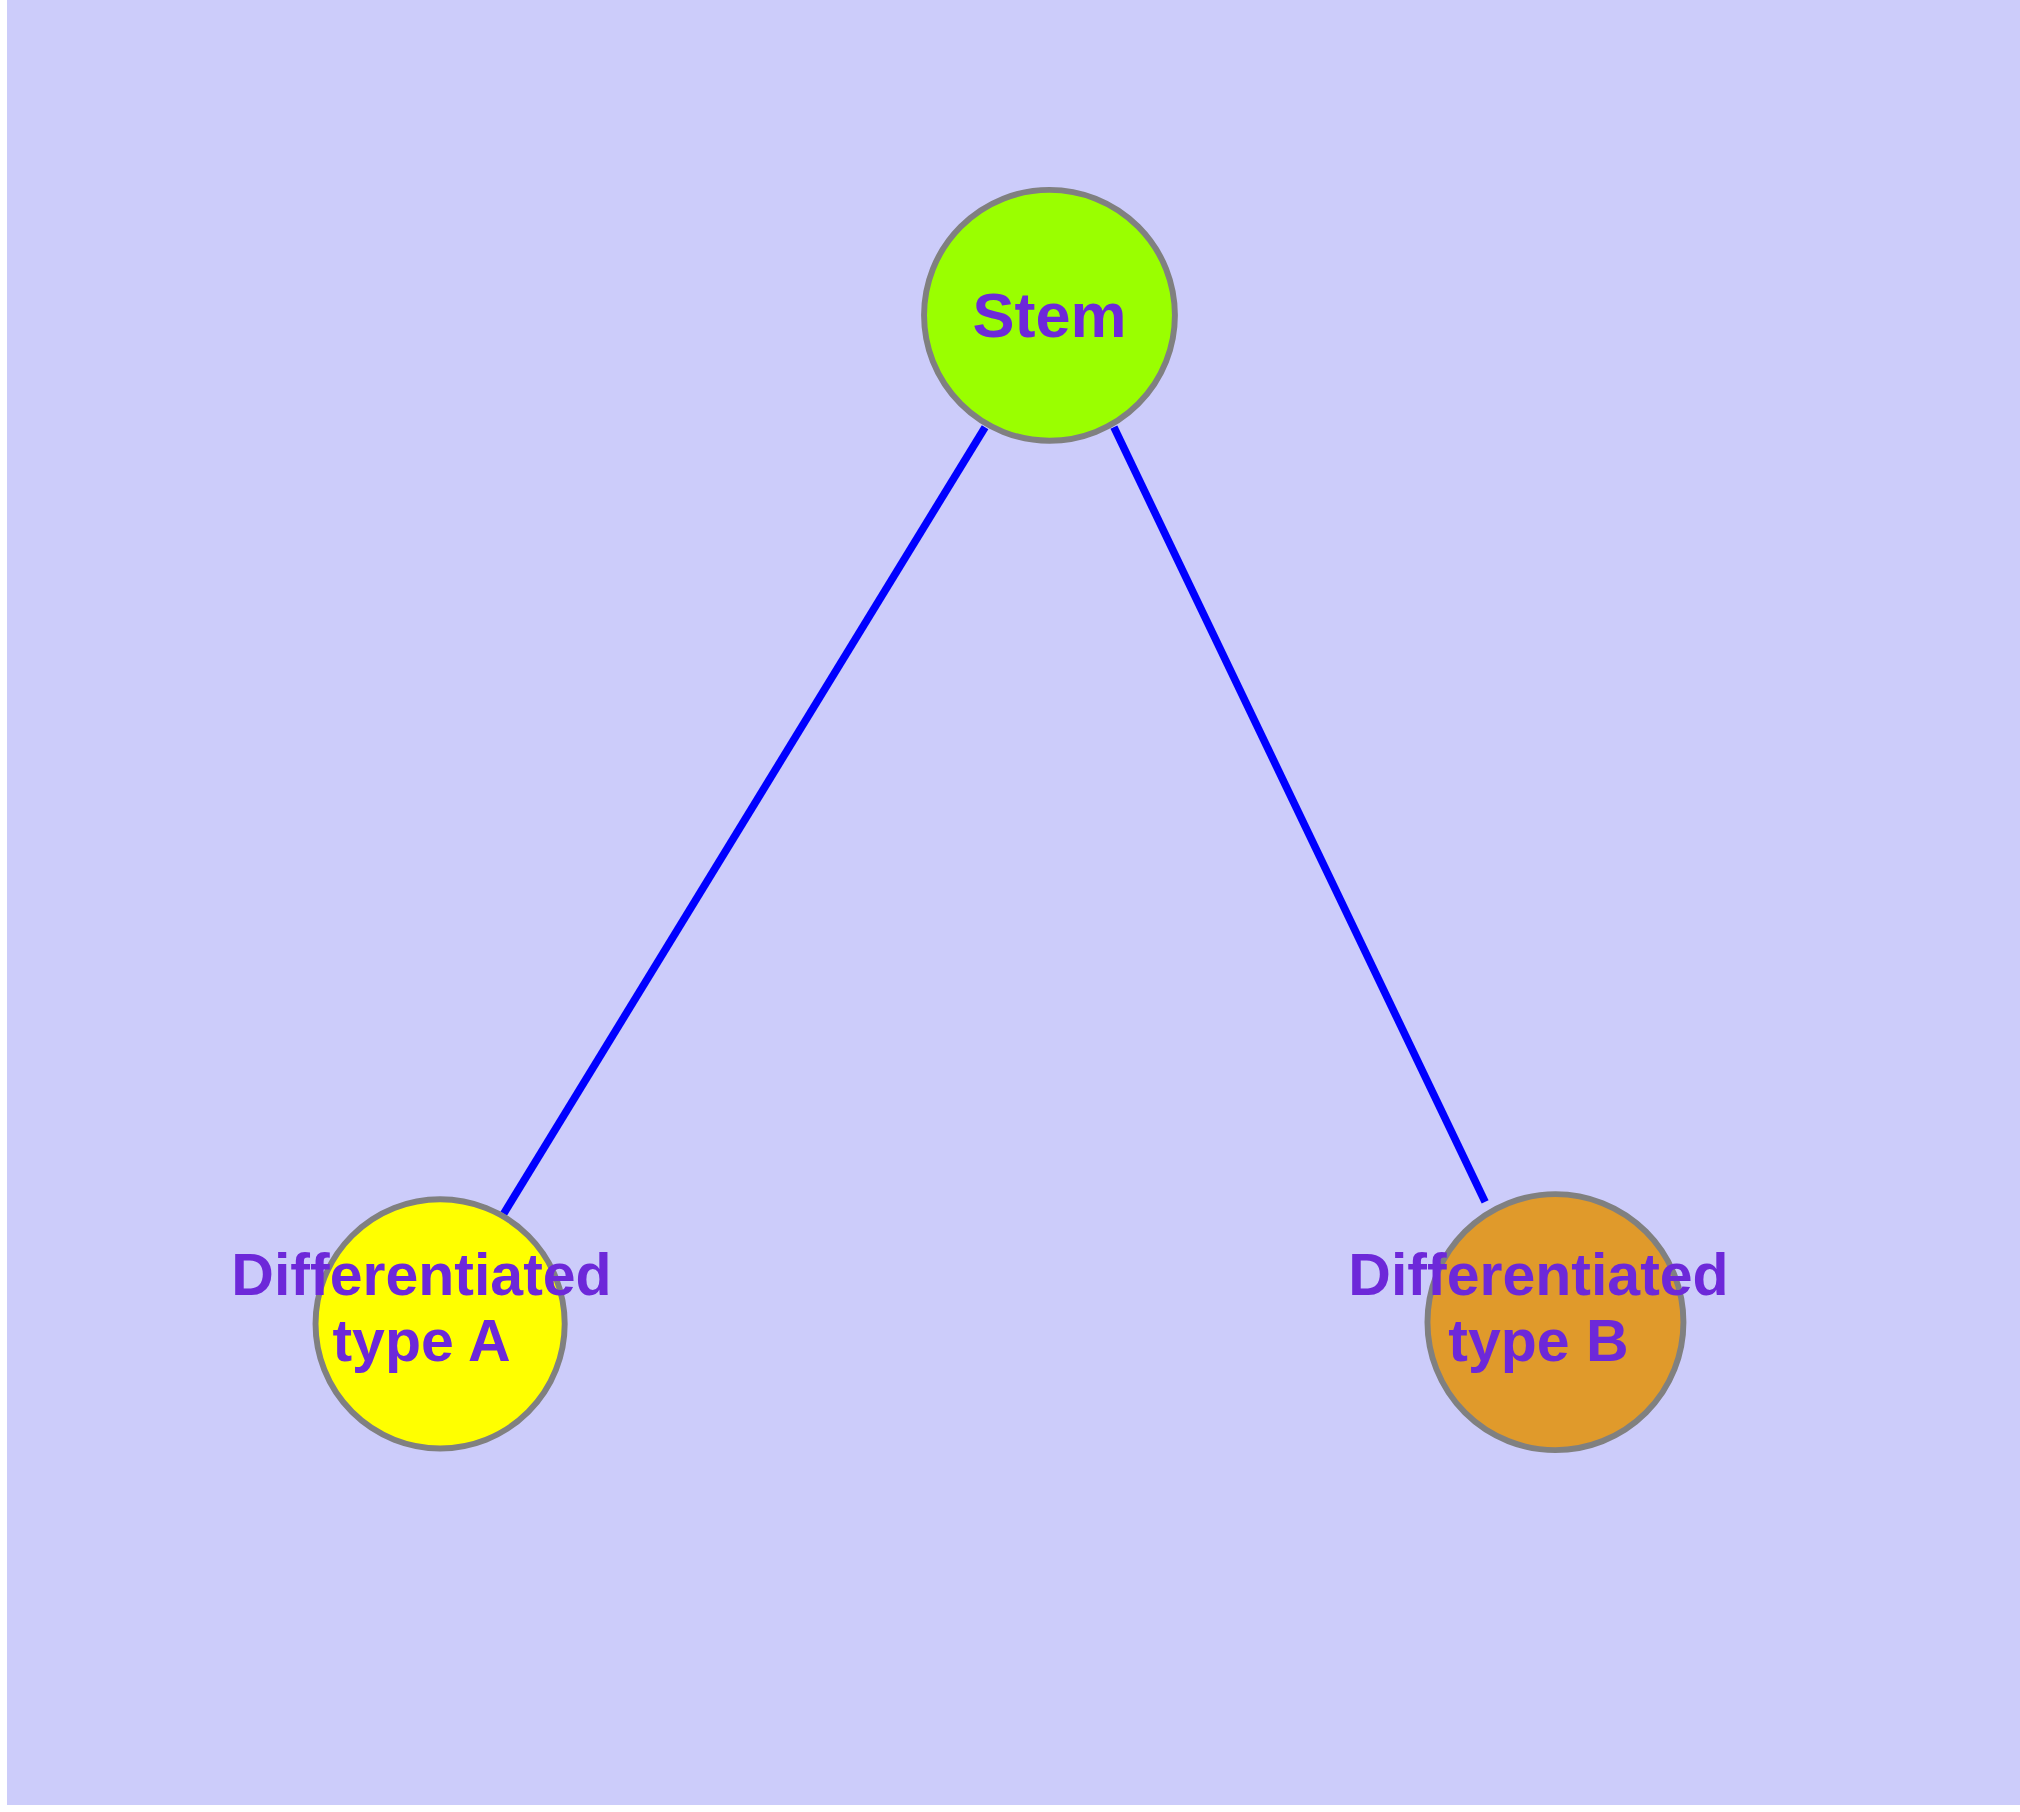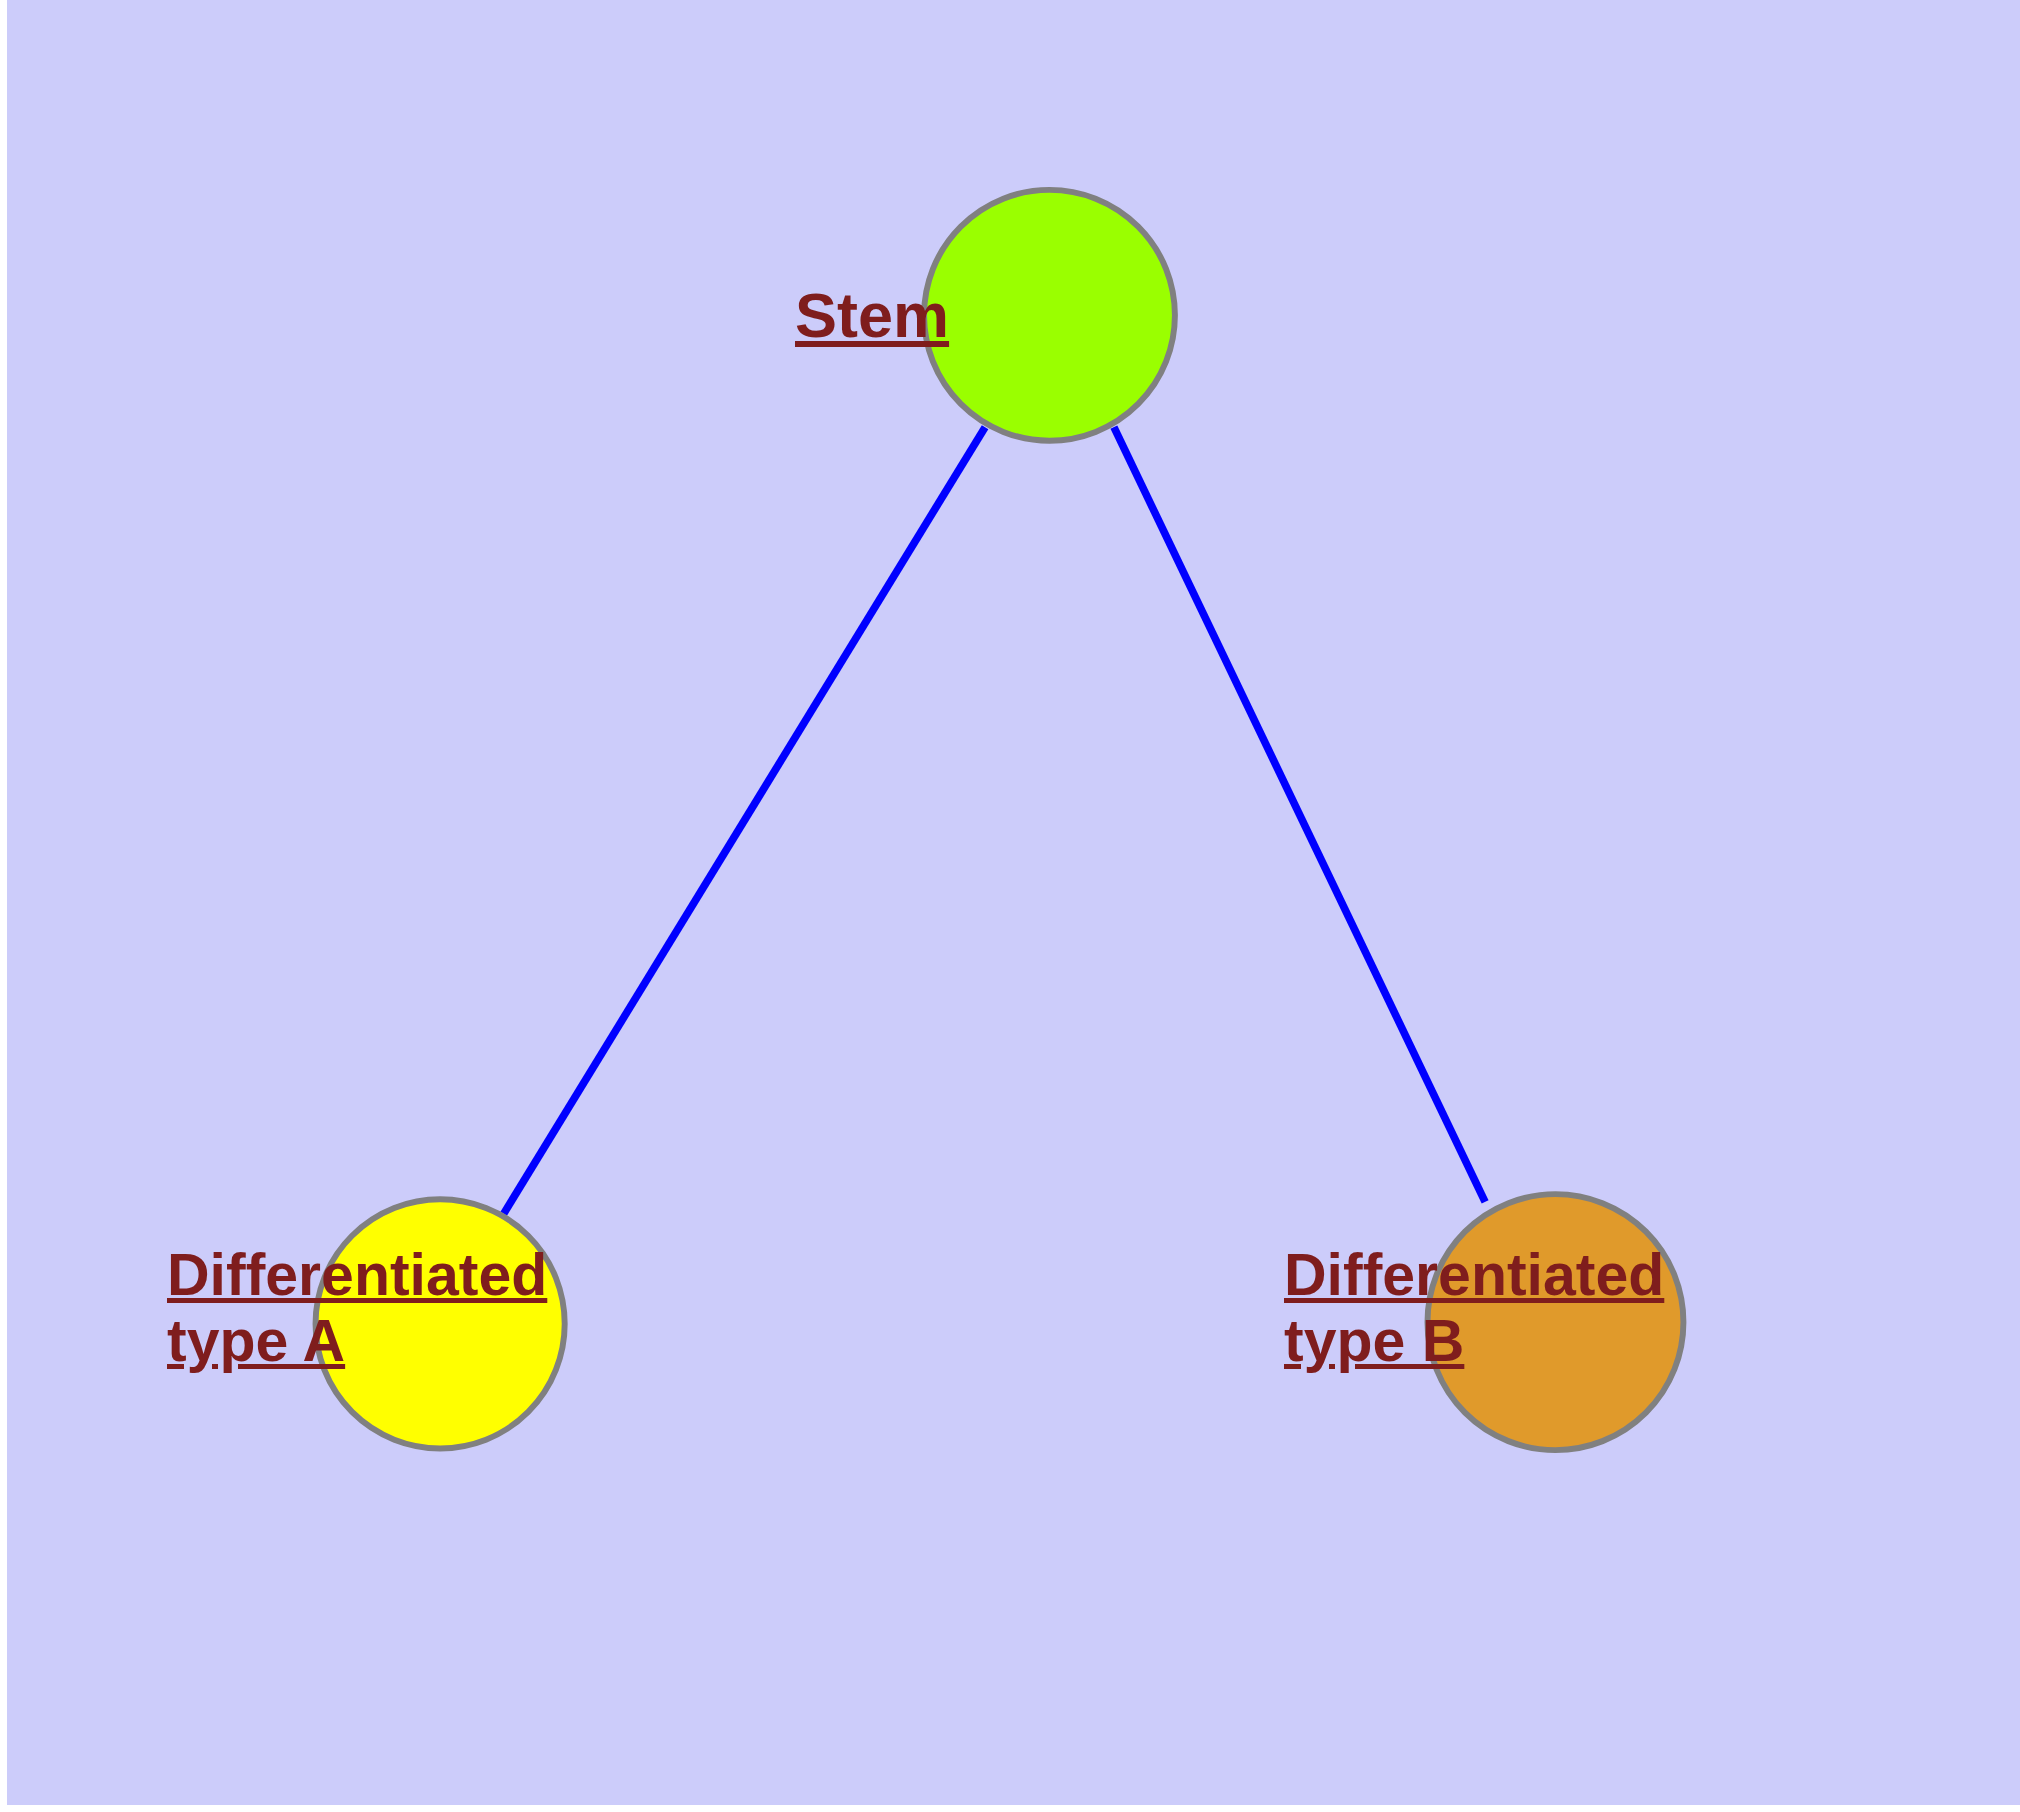--- a/index.html
+++ b/index.html
@@ -25,27 +25,27 @@
   }
   #graph-svg {
     position: absolute;
     left: 0;
     top: 0;
     width: 2021px;
     height: 1812px;
   }
   .node-label {
     position: absolute;
-    color: #7f1d1d;
+    color: #6d28d9;
     font-weight: bold;
+    text-align: center;
     line-height: 1.12;
     white-space: pre;
     user-select: none;
     pointer-events: none;
-    text-decoration: underline;
   }
   #label-stem {
     font-size: 63px;
     left: 795px;
     top: 280px;
     width: 509px;
   }
   #label-diff-a {
     font-size: 59px;
     left: 167px;

